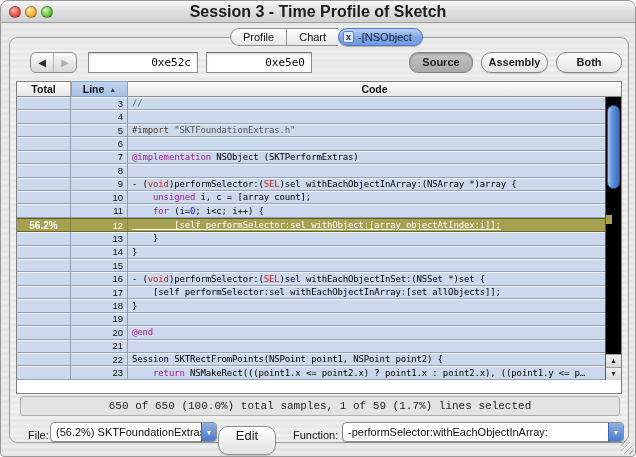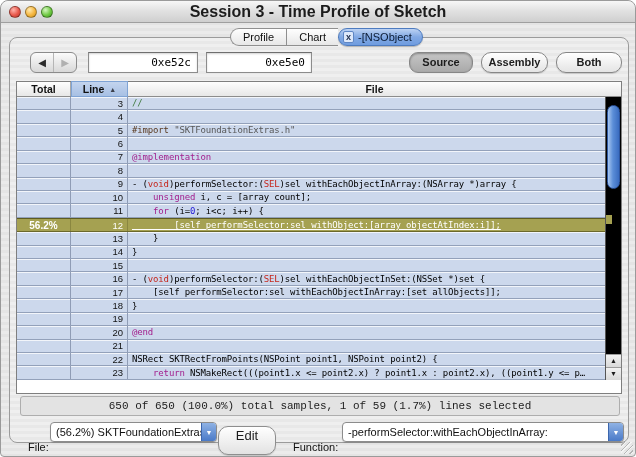--- a/index.html
+++ b/index.html
@@ -73,21 +73,21 @@
   .scrollthumb{position:absolute;left:1px;top:8px;width:13px;height:84px;border-radius:7px;background:linear-gradient(90deg,#a7c6ef,#5b8ed8 45%,#3a6cc0);border:1px solid #2d56a0;}
   .scrollmarker{position:absolute;left:0;top:118px;width:6px;height:9px;background:#a5a151;}
   .scrollbtn{height:13px;background:linear-gradient(#f2f2f2,#d9d9d9);border-top:1px solid #9c9c9c;text-align:center;font-size:7px;line-height:12px;color:#1c1c1c;}
   .tbl-bottom{flex:1;background:#fff;}
 
   
   .statusbar{position:absolute;left:10px;top:358px;width:600px;height:20px;background:#e3e3e3;border:1px solid #aeaeae;border-radius:3px;font-size:11px;color:#1d1d1d;text-align:center;line-height:19px;font-family:Liberation Mono, monospace;}
 
   
   .footer{position:absolute;left:0;top:384px;width:100%;height:22px;font-size:11px;color:#111;}
-  .flabel{position:absolute;top:19px;padding-left:8px;}
+  .flabel{position:absolute;top:7px;padding-left:8px;}
   .flabel.file{left:10px;}
   .flabel.func{left:275px;}
   .popup{position:absolute;top:0;height:20px;background:#fff;border:1px solid #8c8c8c;border-radius:4px;display:flex;align-items:center;overflow:hidden;box-shadow:0 1px 1px rgba(0,0,0,.12);}
   .popup .pval{flex:1;padding:0 5px;white-space:nowrap;overflow:hidden;font-size:11px;}
   .popup .parrow{width:15px;align-self:stretch;background:linear-gradient(#8fb2e4,#4a7ac8);border-left:1px solid #3c66ad;color:#fff;font-size:7px;text-align:center;line-height:19px;}
   .popup.filep{left:40px;width:167px;}
   .popup.funcp{left:332px;width:282px;}
   .editbtn{position:absolute;left:208px;top:4px;width:58px;height:29px;border:1px solid #8e8e8e;border-radius:10px;background:linear-gradient(#ffffff,#e2e2e2);text-align:center;line-height:18px;font-size:13px;color:#1d1d1d;box-shadow:0 1px 1px rgba(0,0,0,.15);}
 
   .resizegrip{position:absolute;right:2px;bottom:2px;width:12px;height:12px;background:repeating-linear-gradient(135deg,transparent 0 2px,#b5b5b5 2px 3px,#f5f5f5 3px 4px);}
@@ -125,21 +125,21 @@
     <div class="viewbtn b2">Assembly</div>
     <div class="viewbtn b3">Both</div>
 
     <div class="tablewrap">
       <div class="thead">
         <div class="th th-total">Total</div>
         <div class="th th-line">
           <span>Line</span>
           <span class="sortarrow">▲</span>
         </div>
-        <div class="th th-code">File</div>
+        <div class="th th-code">Code</div>
       </div>
       <div class="tbodywrap">
         <div class="rows">
             <div class="trow">
               <div class="cell c-total"></div>
               <div class="cell c-line">3</div>
               <div class="cell c-code"><span class="seg-comment">//</span></div>
             </div>
             <div class="trow">
               <div class="cell c-total"></div>
@@ -152,21 +152,21 @@
               <div class="cell c-code"><span class="seg-preproc">#import </span><span class="seg-string">"SKTFoundationExtras.h"</span></div>
             </div>
             <div class="trow">
               <div class="cell c-total"></div>
               <div class="cell c-line">6</div>
               <div class="cell c-code"></div>
             </div>
             <div class="trow">
               <div class="cell c-total"></div>
               <div class="cell c-line">7</div>
-              <div class="cell c-code"><span class="seg-keyword">@implementation</span></div>
+              <div class="cell c-code"><span class="seg-keyword">@implementation</span><span class="seg-plain"> NSObject (SKTPerformExtras)</span></div>
             </div>
             <div class="trow">
               <div class="cell c-total"></div>
               <div class="cell c-line">8</div>
               <div class="cell c-code"></div>
             </div>
             <div class="trow">
               <div class="cell c-total"></div>
               <div class="cell c-line">9</div>
               <div class="cell c-code"><span class="seg-plain">- (</span><span class="seg-type">void</span><span class="seg-plain">)performSelector:(</span><span class="seg-type">SEL</span><span class="seg-plain">)sel withEachObjectInArray:(NSArray *)array {</span></div>
@@ -227,21 +227,21 @@
               <div class="cell c-code"><span class="seg-keyword">@end</span></div>
             </div>
             <div class="trow">
               <div class="cell c-total"></div>
               <div class="cell c-line">21</div>
               <div class="cell c-code"></div>
             </div>
             <div class="trow">
               <div class="cell c-total"></div>
               <div class="cell c-line">22</div>
-              <div class="cell c-code"><span class="seg-plain">NSRect SKTRectFromPoints(NSPoint point1, NSPoint point2) {</span></div>
+              <div class="cell c-code"><span class="seg-plain">Session SKTRectFromPoints(NSPoint point1, NSPoint point2) {</span></div>
             </div>
             <div class="trow">
               <div class="cell c-total"></div>
               <div class="cell c-line">23</div>
               <div class="cell c-code"><span class="seg-plain">    </span><span class="seg-keyword">return</span><span class="seg-plain"> NSMakeRect(((point1.x &lt;= point2.x) ? point1.x : point2.x), ((point1.y &lt;= p…</span></div>
             </div>
           </div>
         <div class="scrollcol">
           <div class="scrolltrack">
             <div class="scrollthumb"></div>

